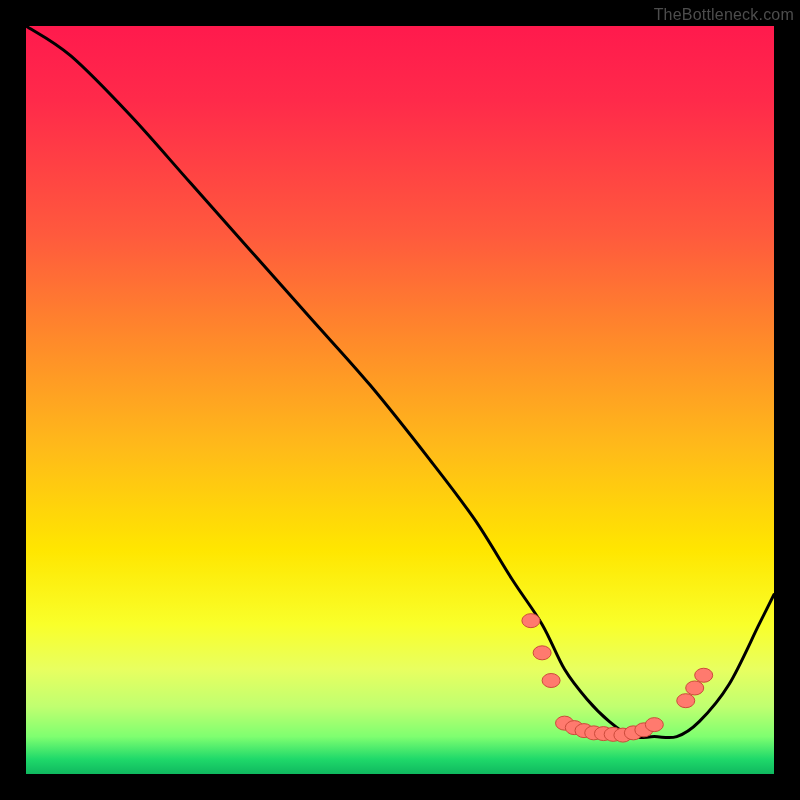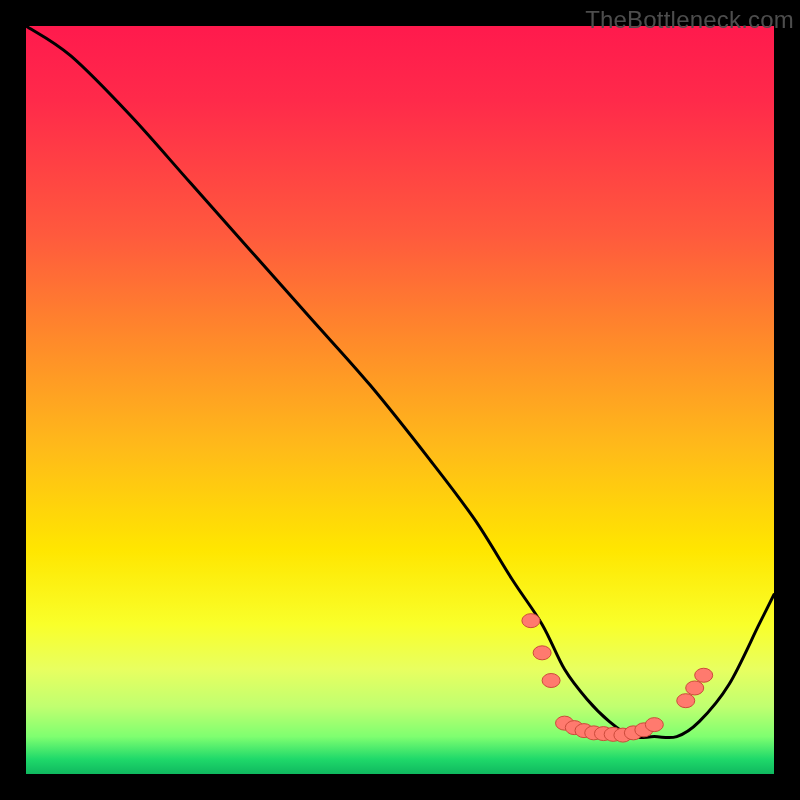--- a/index.html
+++ b/index.html
@@ -38,21 +38,21 @@
       #7fff70 95%,
       #1fd96a 98%,
       #0fb85f 100%
     );
   }
   .watermark {
     position: absolute;
     top: 6px;
     right: 6px;
     color: #4d4d4d;
-    font-size: 24px;
+    font-size: 16px;
     font-weight: 500;
     letter-spacing: 0.2px;
     user-select: none;
   }
   svg.curve {
     position: absolute;
     left: 0;
     top: 0;
     width: 748px;
     height: 748px;

